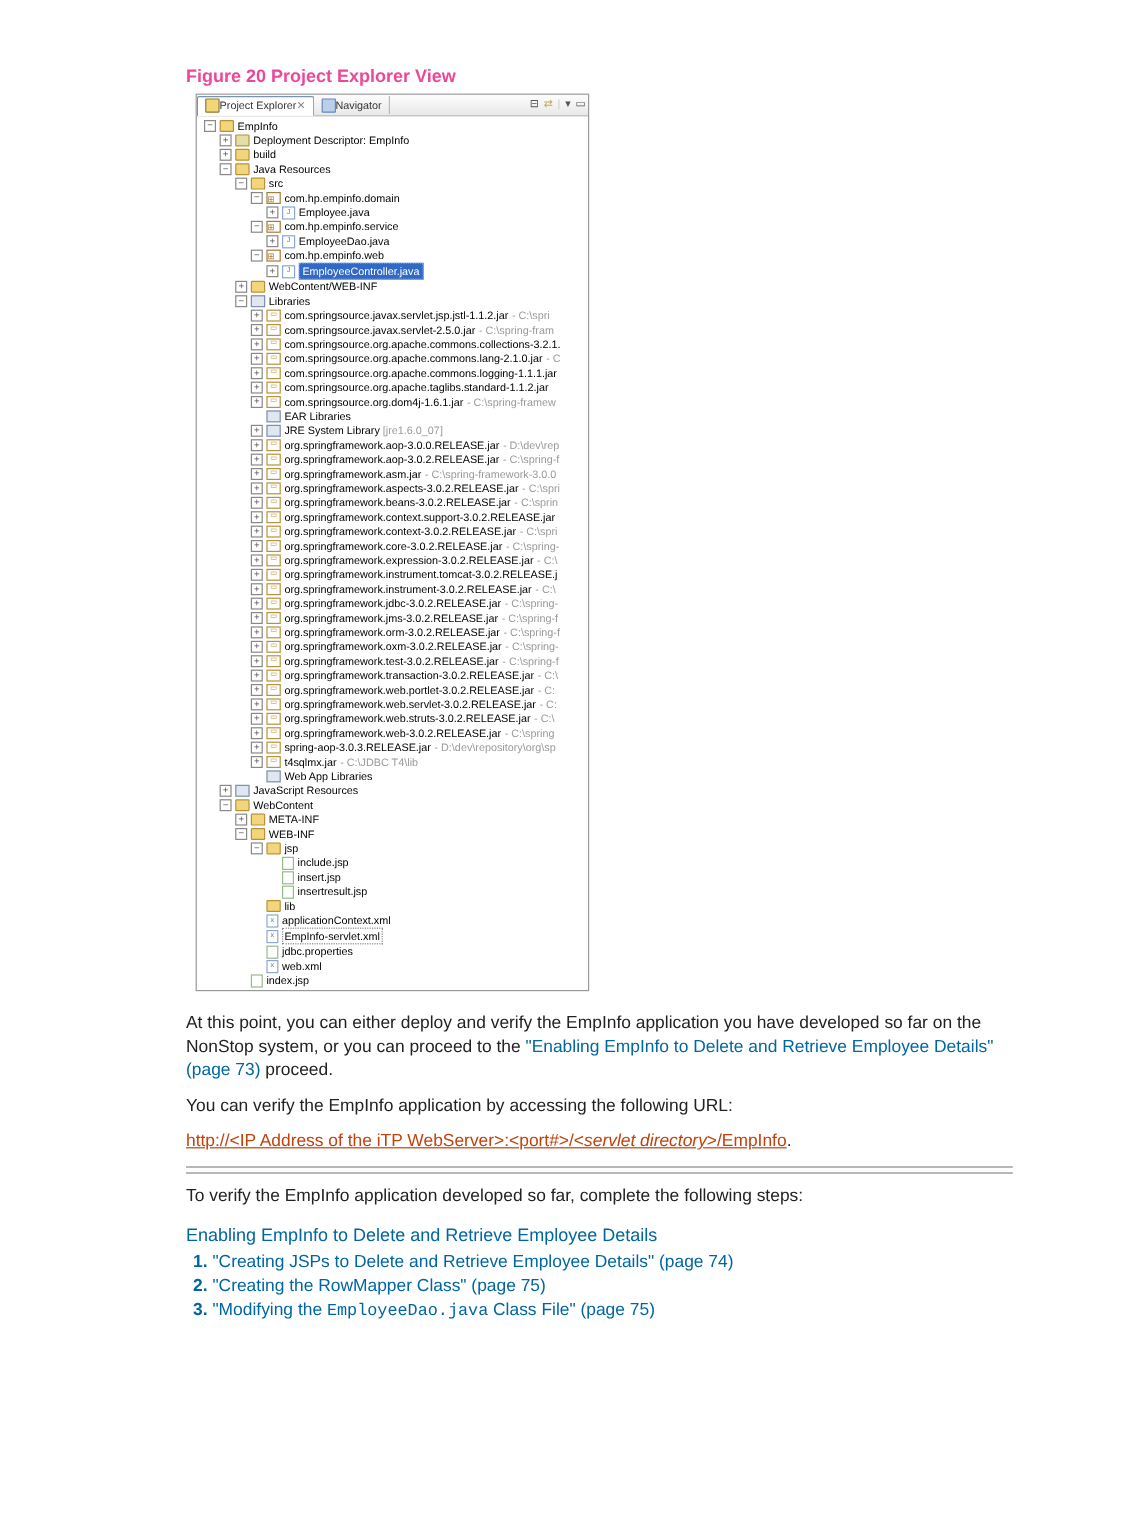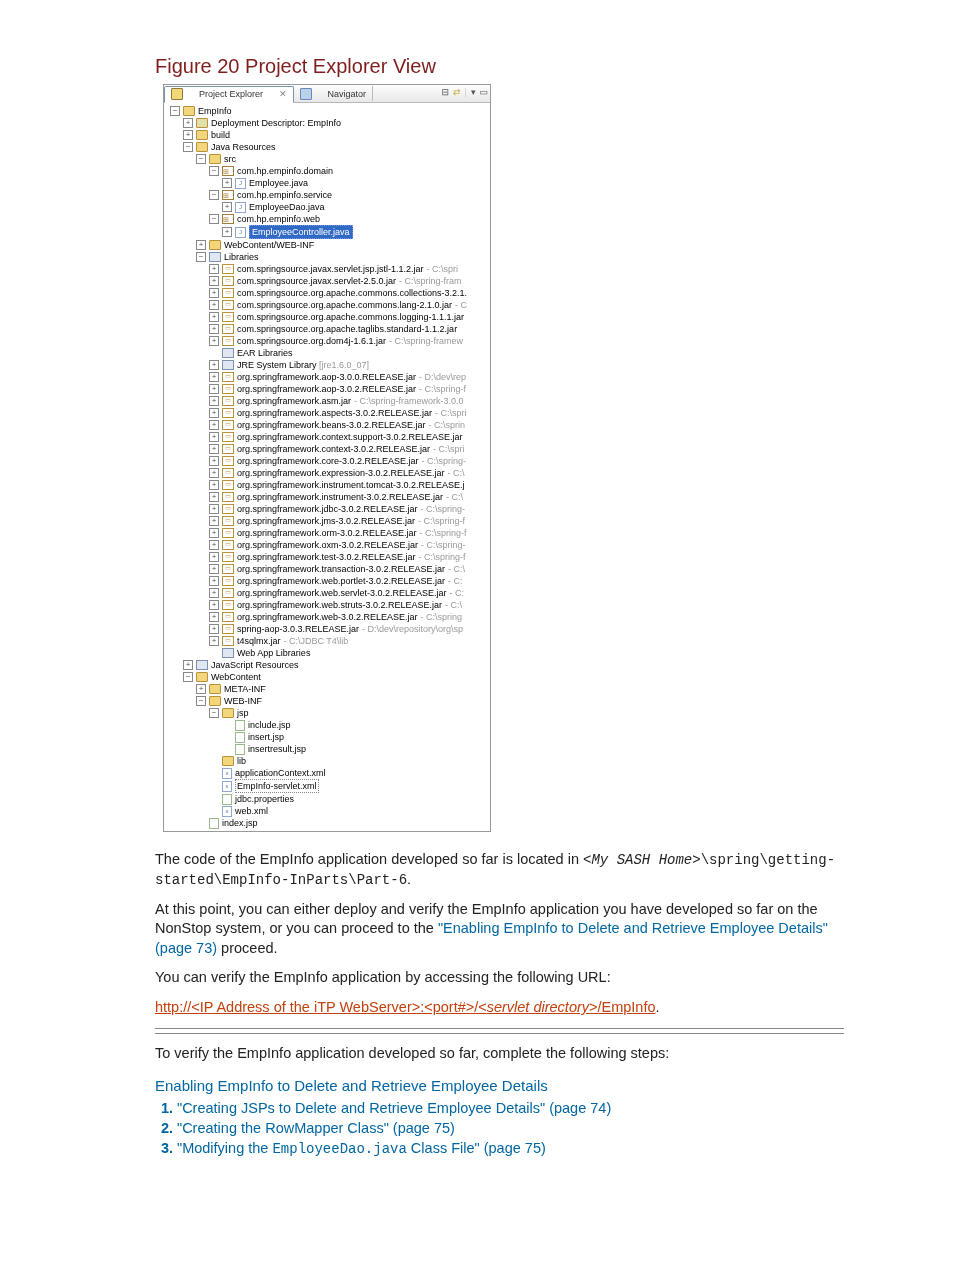--- a/index.html
+++ b/index.html
@@ -8,23 +8,23 @@
       color: #333;
       margin: 0;
       padding: 0;
       width: 954px;
       background: #fff;
     }
     .page {
       padding: 55px 110px 40px 155px;
     }
     .figure-title {
-      color: #7f1d1d;
-      font-weight: normal;
-      font-size: 20px;
+      color: #ec4899;
+      font-weight: bold;
+      font-size: 15px;
       margin-bottom: 6px;
     }
     .explorer-box {
       border: 1px solid #999;
       width: 326px;
       background: #fff;
       font-size: 9px;
       overflow: hidden;
       margin-bottom: 18px;
       margin-left: 8px;
@@ -34,21 +34,21 @@
       border-bottom: 1px solid #b8b8b8;
       height: 17px;
       display: flex;
       align-items: center;
       position: relative;
     }
     .tab {
       height: 15px;
       display: inline-flex;
       align-items: center;
-      gap: 16px;
+      gap: 0;
       font-size: 9px;
       padding: 0 6px;
       border-right: 1px solid #bbb;
     }
     .tab.active {
       background: #fff;
       border: 1px solid #7a93ac;
       border-bottom: 1px solid #fff;
       border-radius: 2px 2px 0 0;
       margin-bottom: -1px;
@@ -525,23 +525,20 @@
         </div>
         <div class="tree-row">
           <span class="ind" style="width:26px"></span>
           <span style="display:inline-block;width:10px"></span>
           <span class="icon-file"></span>
           <span class="tree-text">index.jsp</span>
         </div>
       </div>
   </div>
 
-  <div class="para">
-    <span>The code of the EmpInfo application developed so far is located in </span><span class="code-inline">&lt;My SASH Home&gt;</span><span class="code-path">\spring\getting-started\EmpInfo-InParts\Part-6</span><span>.</span>
-  </div>
 
   <div class="para">
     <span>At this point, you can either deploy and verify the EmpInfo application you have developed so far on the NonStop system, or you can proceed to the </span><a href="#" class="link">"Enabling EmpInfo to Delete and Retrieve Employee Details" (page 73)</a><span> proceed.</span>
   </div>
 
 
   <div class="para">You can verify the EmpInfo application by accessing the following URL:</div>
 
   <div class="para">
     <a href="#" class="url-link"><span>http://&lt;IP Address of the iTP WebServer&gt;:&lt;port#&gt;/&lt;</span><span class="url-ital">servlet directory</span><span>&gt;/EmpInfo</span></a><span>.</span>

